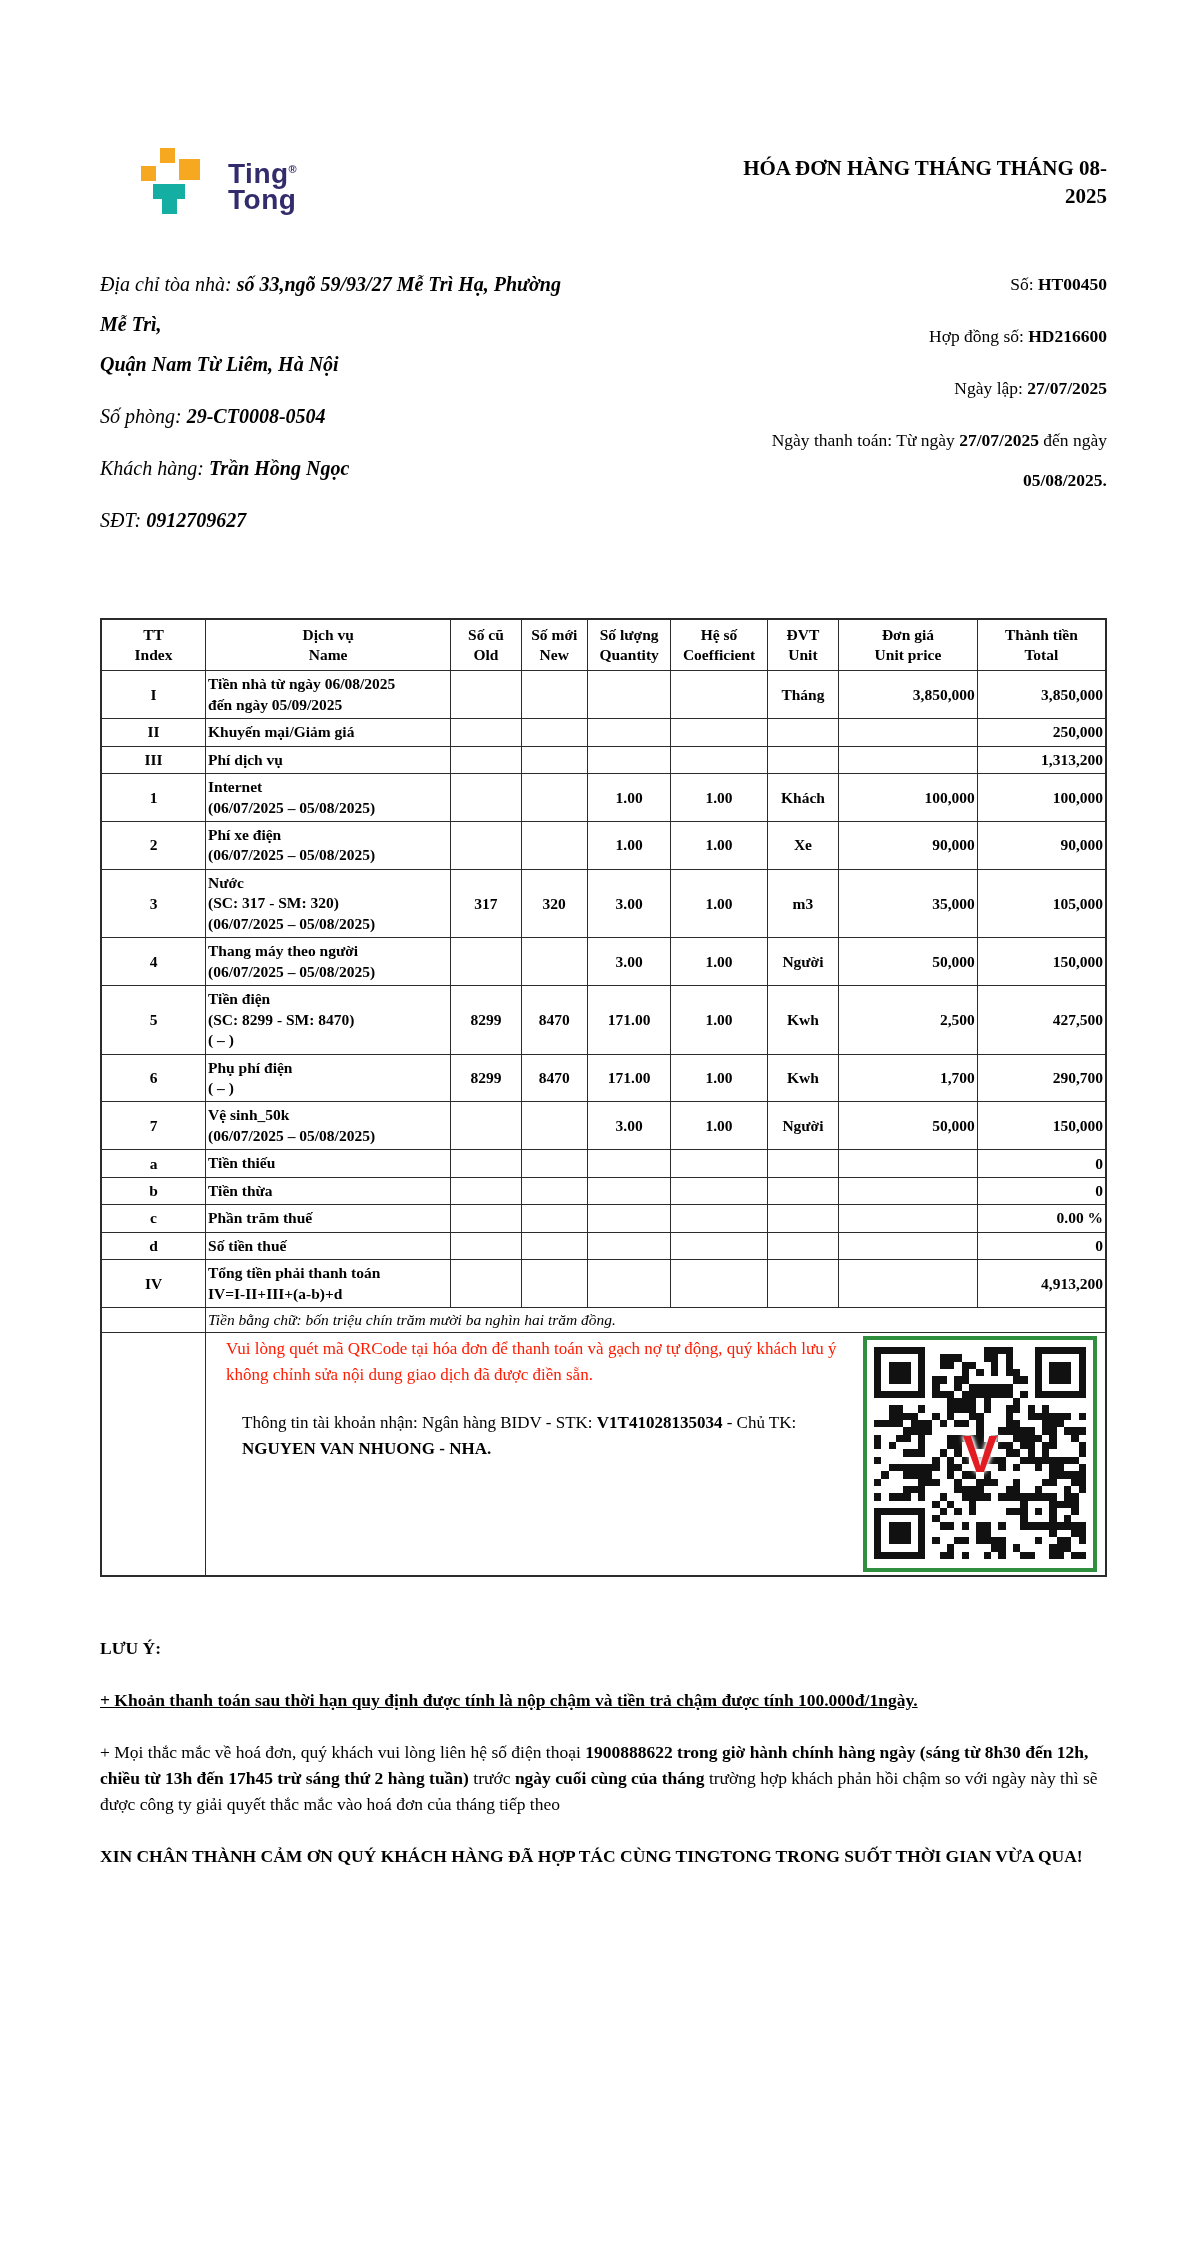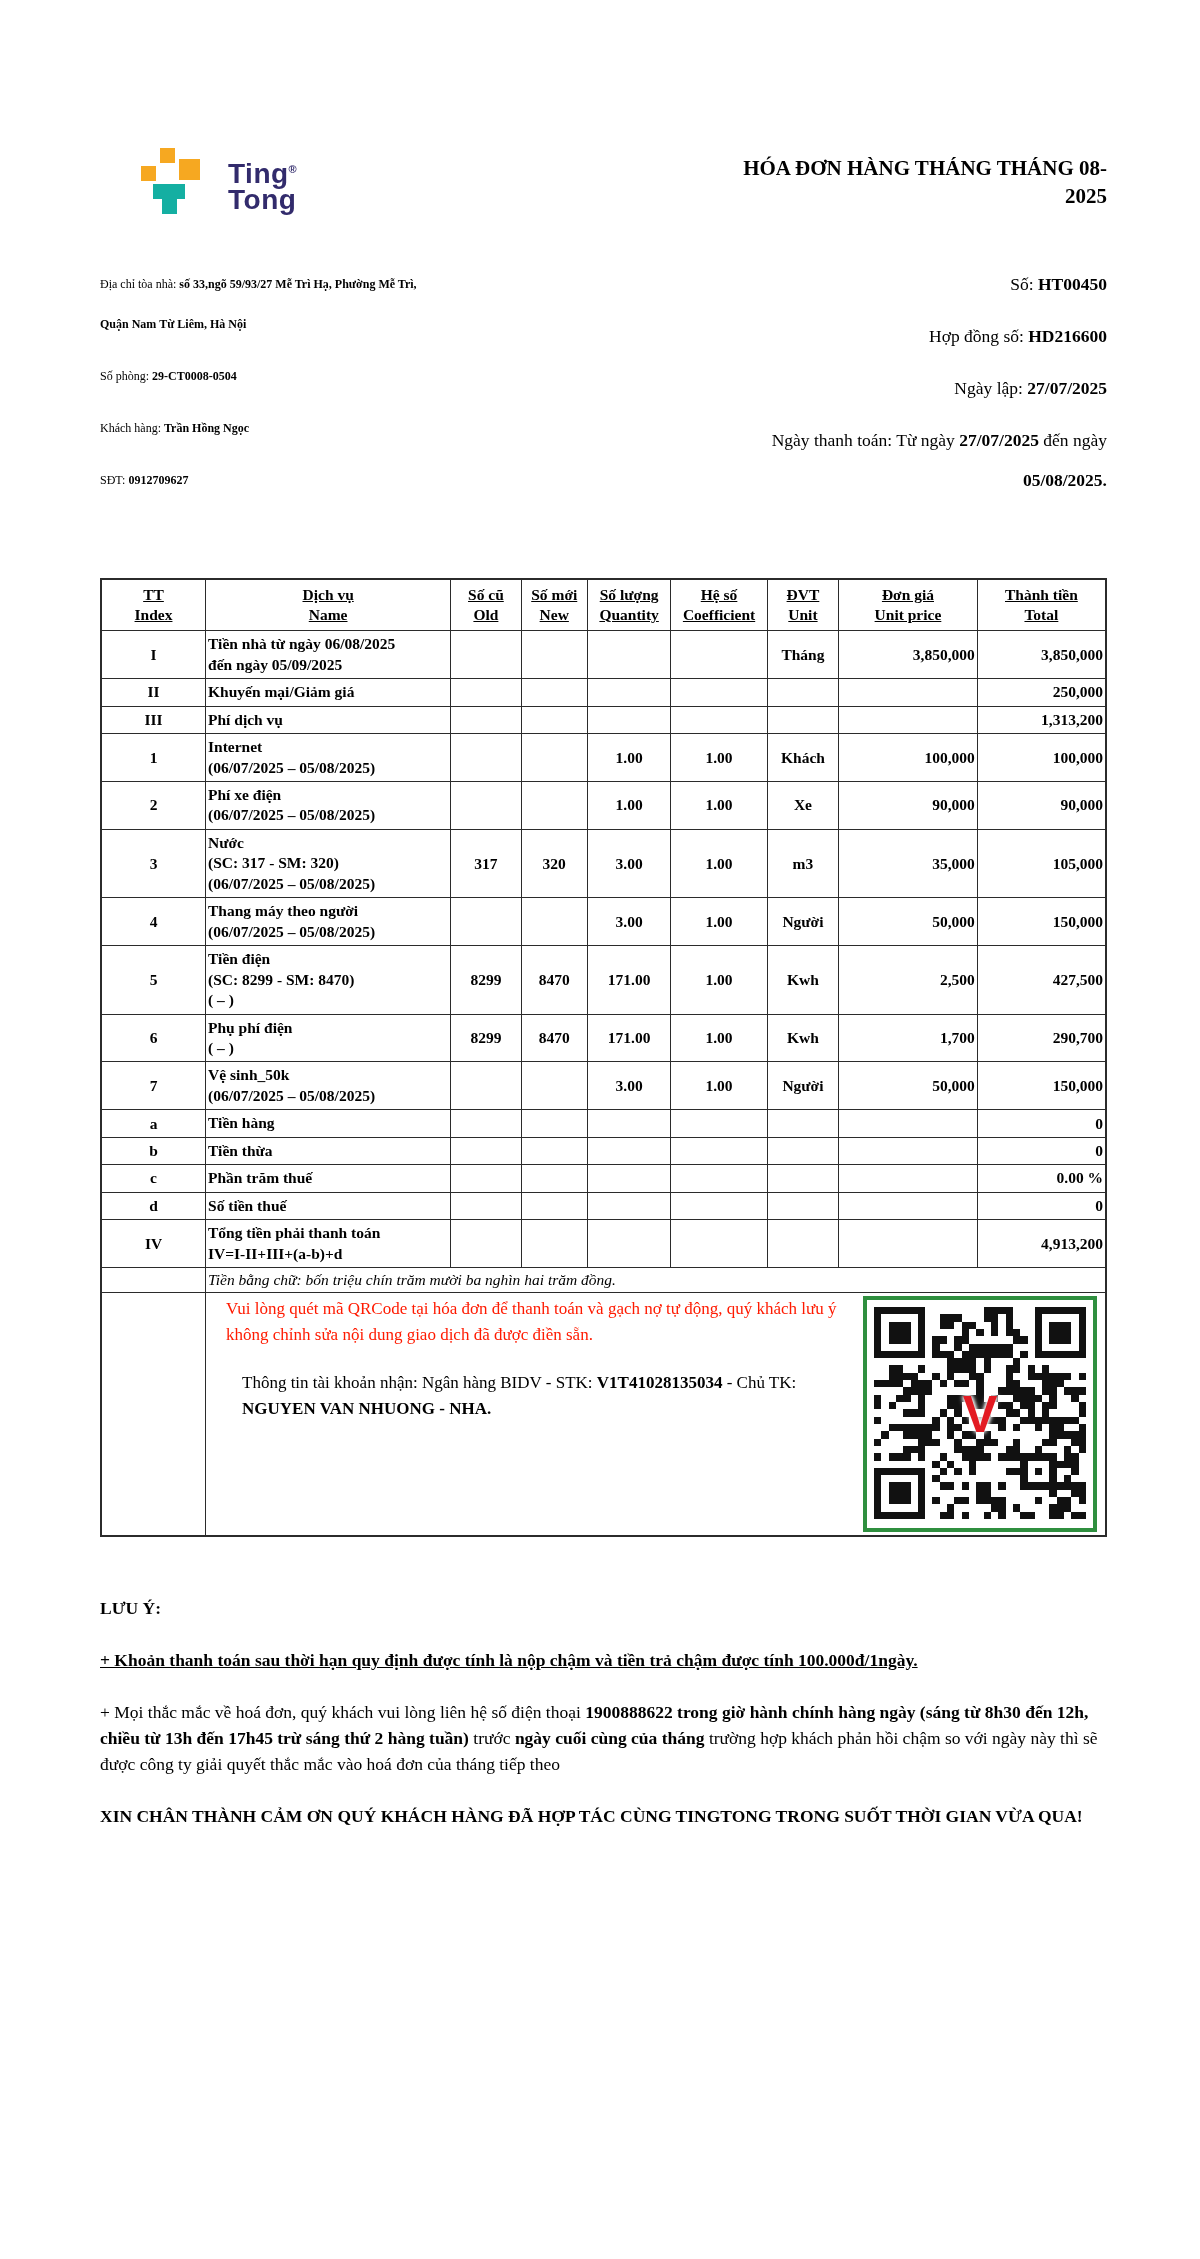--- a/index.html
+++ b/index.html
@@ -20,29 +20,29 @@
   .px.yB{left:7px;top:18px;width:15px;height:15px;background:var(--logo-yellow);}
   .px.yC{left:45px;top:11px;width:21px;height:21px;background:var(--logo-yellow);}
   .px.tBar{left:19px;top:36px;width:32px;height:15px;background:var(--logo-teal);}
   .px.tStem{left:28px;top:51px;width:15px;height:15px;background:var(--logo-teal);}
   .brand{font-weight:bold;color:var(--logo-navy);font-size:28px;line-height:26px;letter-spacing:.5px;margin-top:8px;font-family:"Liberation Sans","DejaVu Sans",sans-serif;}
   .brand sup{font-size:11px;vertical-align:super;}
   .title{width:500px;text-align:right;font-weight:bold;font-size:21px;line-height:28px;margin-top:6px;}
 
   
   .info{display:flex;justify-content:space-between;margin-top:48px;}
-  .info-left{width:470px;font-size:12px;}
+  .info-left{width:470px;font-size:20px;font-style:italic;}
   .info-right{width:430px;font-size:17.5px;text-align:right;}
   .info-row{margin-bottom:12px;}
   .iline{line-height:40px;}
 
   
   table.inv{border-collapse:collapse;width:100%;margin-top:66px;table-layout:fixed;border:2px solid #2b2b2b;}
   table.inv th,table.inv td{border:1.5px solid #2b2b2b;font-size:15.5px;vertical-align:middle;padding:3px 2px;}
-  table.inv th{font-weight:bold;line-height:1.3;padding:5px 2px;text-decoration:underline;}
+  table.inv th{font-weight:bold;line-height:1.3;padding:5px 2px;}
   .col-tt{width:10.4%;} .col-name{width:24.4%;} .col-old{width:7.0%;} .col-new{width:6.6%;}
   .col-qty{width:8.3%;} .col-coef{width:9.6%;} .col-unit{width:7.1%;} .col-price{width:13.8%;} .col-total{width:12.8%;}
   td.c-tt{text-align:center;font-weight:bold;}
   td.c-name{text-align:left;font-weight:bold;padding-left:8px;line-height:1.32;}
   td.c-old,td.c-new,td.c-qty,td.c-coef,td.c-unit{text-align:center;font-weight:bold;}
   td.c-price,td.c-total{text-align:right;font-weight:bold;padding-right:9px;}
   td.words{font-style:italic;padding:7px 6px 7px 82px;font-size:16.5px;}
   td.words .wv{font-weight:normal;}
   td.qr-cell{padding:10px 10px;}
   .qr-flex{display:flex;justify-content:space-between;min-height:236px;}
@@ -310,21 +310,21 @@
             <td class="c-new"></td>
             <td class="c-qty">3.00</td>
             <td class="c-coef">1.00</td>
             <td class="c-unit">Người</td>
             <td class="c-price">50,000</td>
             <td class="c-total">150,000</td>
           </tr>
           <tr>
             <td class="c-tt">a</td>
             <td class="c-name">
-              <div>Tiền hàng</div>
+              <div>Tiền thiếu</div>
             </td>
             <td class="c-old"></td>
             <td class="c-new"></td>
             <td class="c-qty"></td>
             <td class="c-coef"></td>
             <td class="c-unit"></td>
             <td class="c-price"></td>
             <td class="c-total">0</td>
           </tr>
           <tr>

